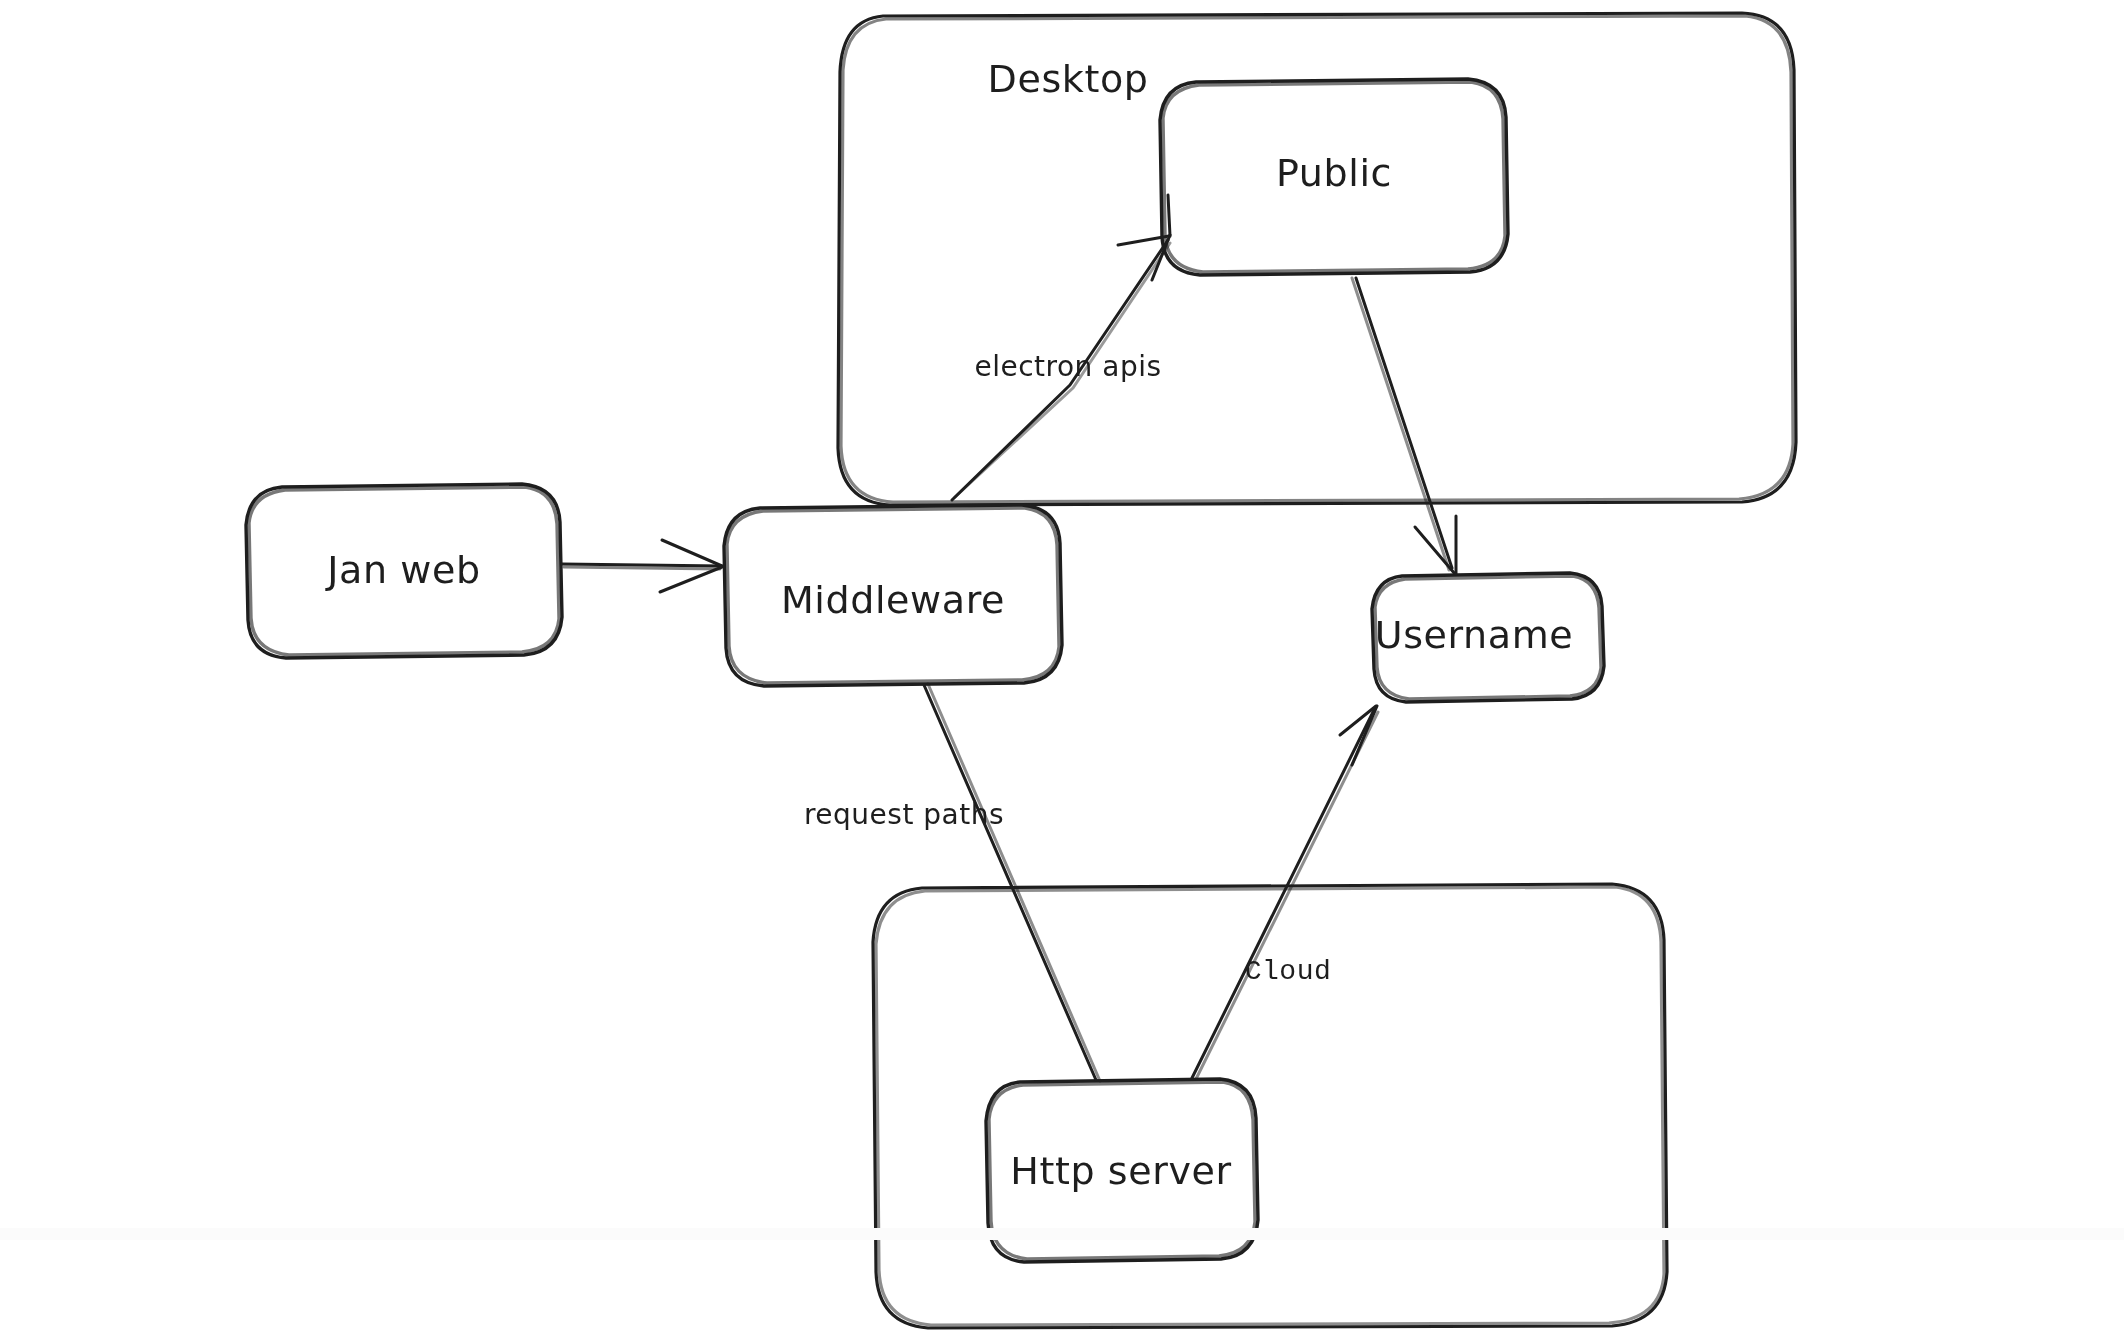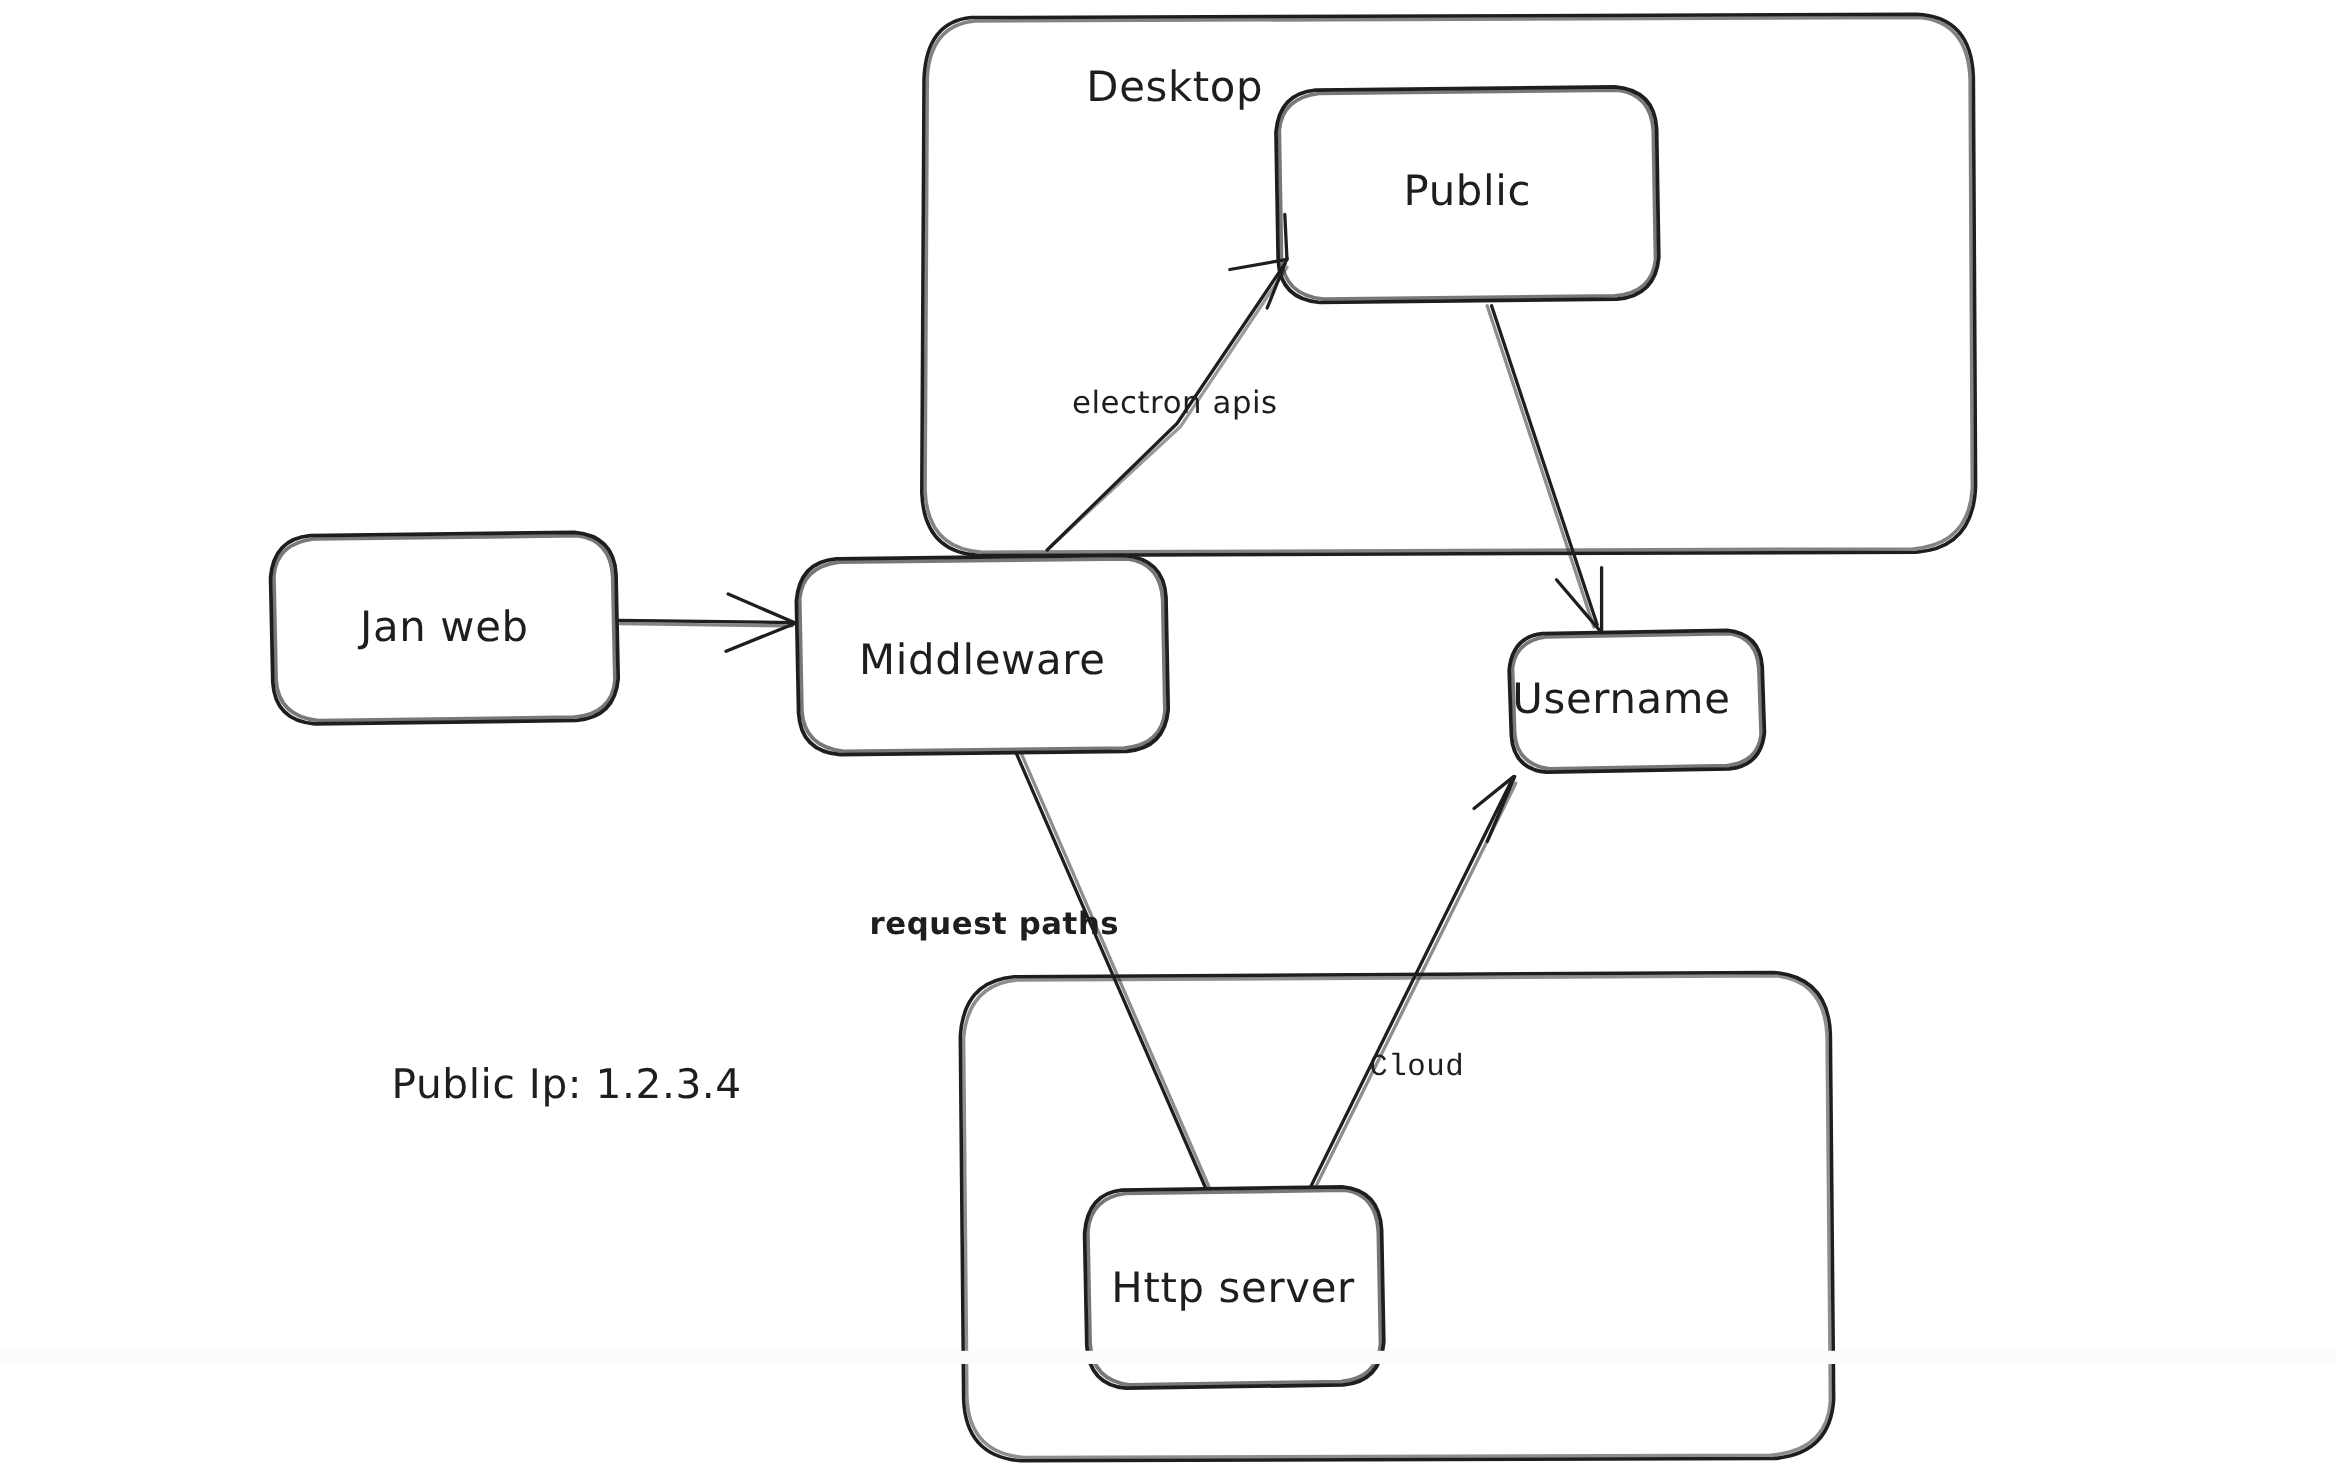--- a/index.html
+++ b/index.html
@@ -155,23 +155,22 @@
   <div class="node-label" style="left:893px; top:600px;">Middleware</div>
 
   <div class="node-label" style="left:1334px; top:173px;">Public</div>
 
   <div class="node-label" style="left:1474px; top:635px;">Username</div>
 
   <div class="node-label" style="left:1121px; top:1171px;">Http server</div>
 
   <div class="edge-label" style="left:1068px; top:366px;">electron apis</div>
 
-  <div class="edge-label" style="left:904px; top:840px;font-weight:bold;">request paths</div>
+  <div class="edge-label" style="left:904px; top:814px;">request paths</div>
 
   <div class="edge-label" style="left:1288px; top:971px;font-family:Liberation Mono, monospace;">Cloud</div>
 
   <div class="note-block" style="left:356px; top:963px;">
-    <span class="note-line">Public Ip: 1.2.3.4</span>
   </div>
 
   <div class="bottom-strip"></div>
 
 </div>
 
 </body></html>

